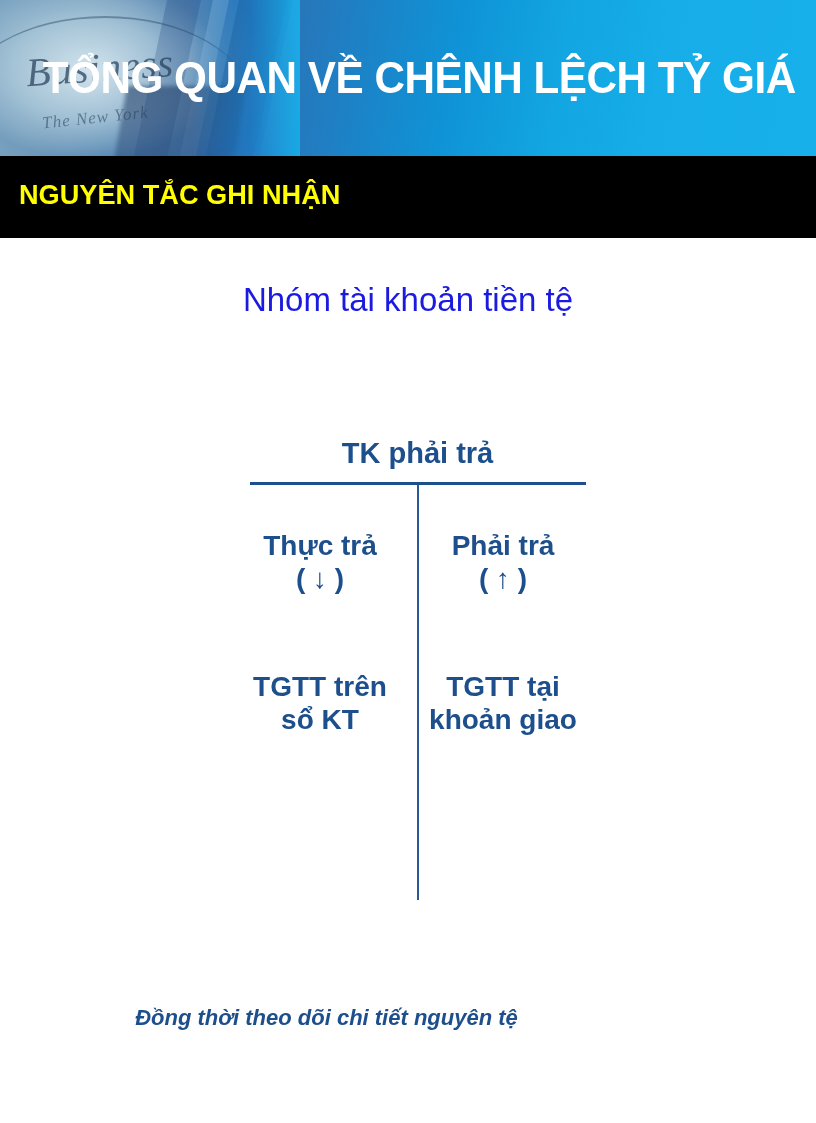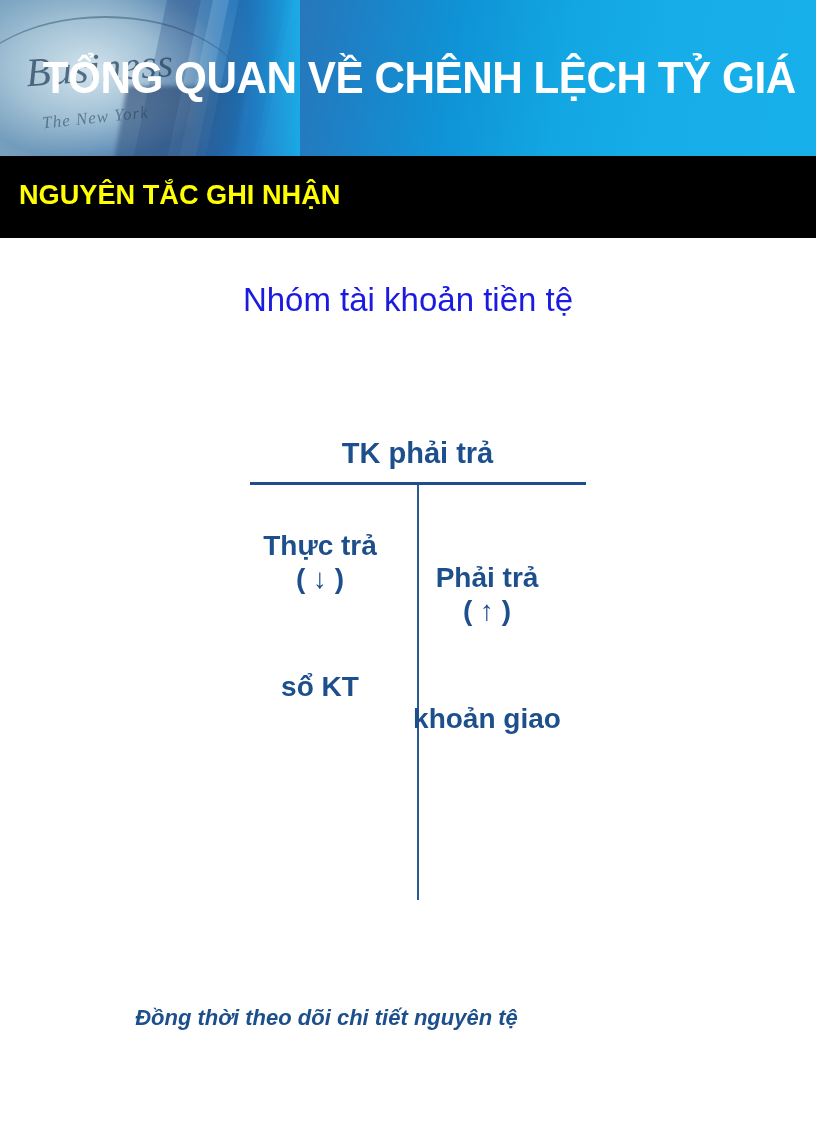--- a/index.html
+++ b/index.html
@@ -183,21 +183,21 @@
   .col {
     position: absolute;
     width: 170px;
     text-align: center;
     color: #1d4f8c;
     font-weight: bold;
     font-size: 28px;
     line-height: 1.18;
   }
   .col-left  { left: 235px; }
-  .col-right { left: 402px; margin-top: 32px; }
+  .col-right { left: 418px; }
 
   .row-a { top: 529px; }
   .row-b { top: 670px; }
 
   .caption {
     position: absolute;
     left: 0;
     top: 1005px;
     width: 653px;
     text-align: center;
@@ -245,27 +245,29 @@
   <div class="box-title">TK phải trả</div>
 
   <div class="hline"></div>
   <div class="vline"></div>
 
   <div class="col col-left row-a">
     <span class="arrow-line">Thực trả</span>
     <span class="arrow-line">( ↓ )</span>
   </div>
   <div class="col col-left row-b">
+    <span class="arrow-line">TGTT trên</span>
     <span class="arrow-line">sổ KT</span>
   </div>
 
   <div class="col col-right row-a">
     <span class="arrow-line">Phải trả</span>
     <span class="arrow-line">( ↑ )</span>
   </div>
   <div class="col col-right row-b">
+    <span class="arrow-line">TGTT tại</span>
     <span class="arrow-line">khoản giao</span>
   </div>
 </div>
 
 <div class="caption">
   <span>Đồng thời theo dõi chi tiết nguyên tệ</span>
 </div>
 
 </body></html>

